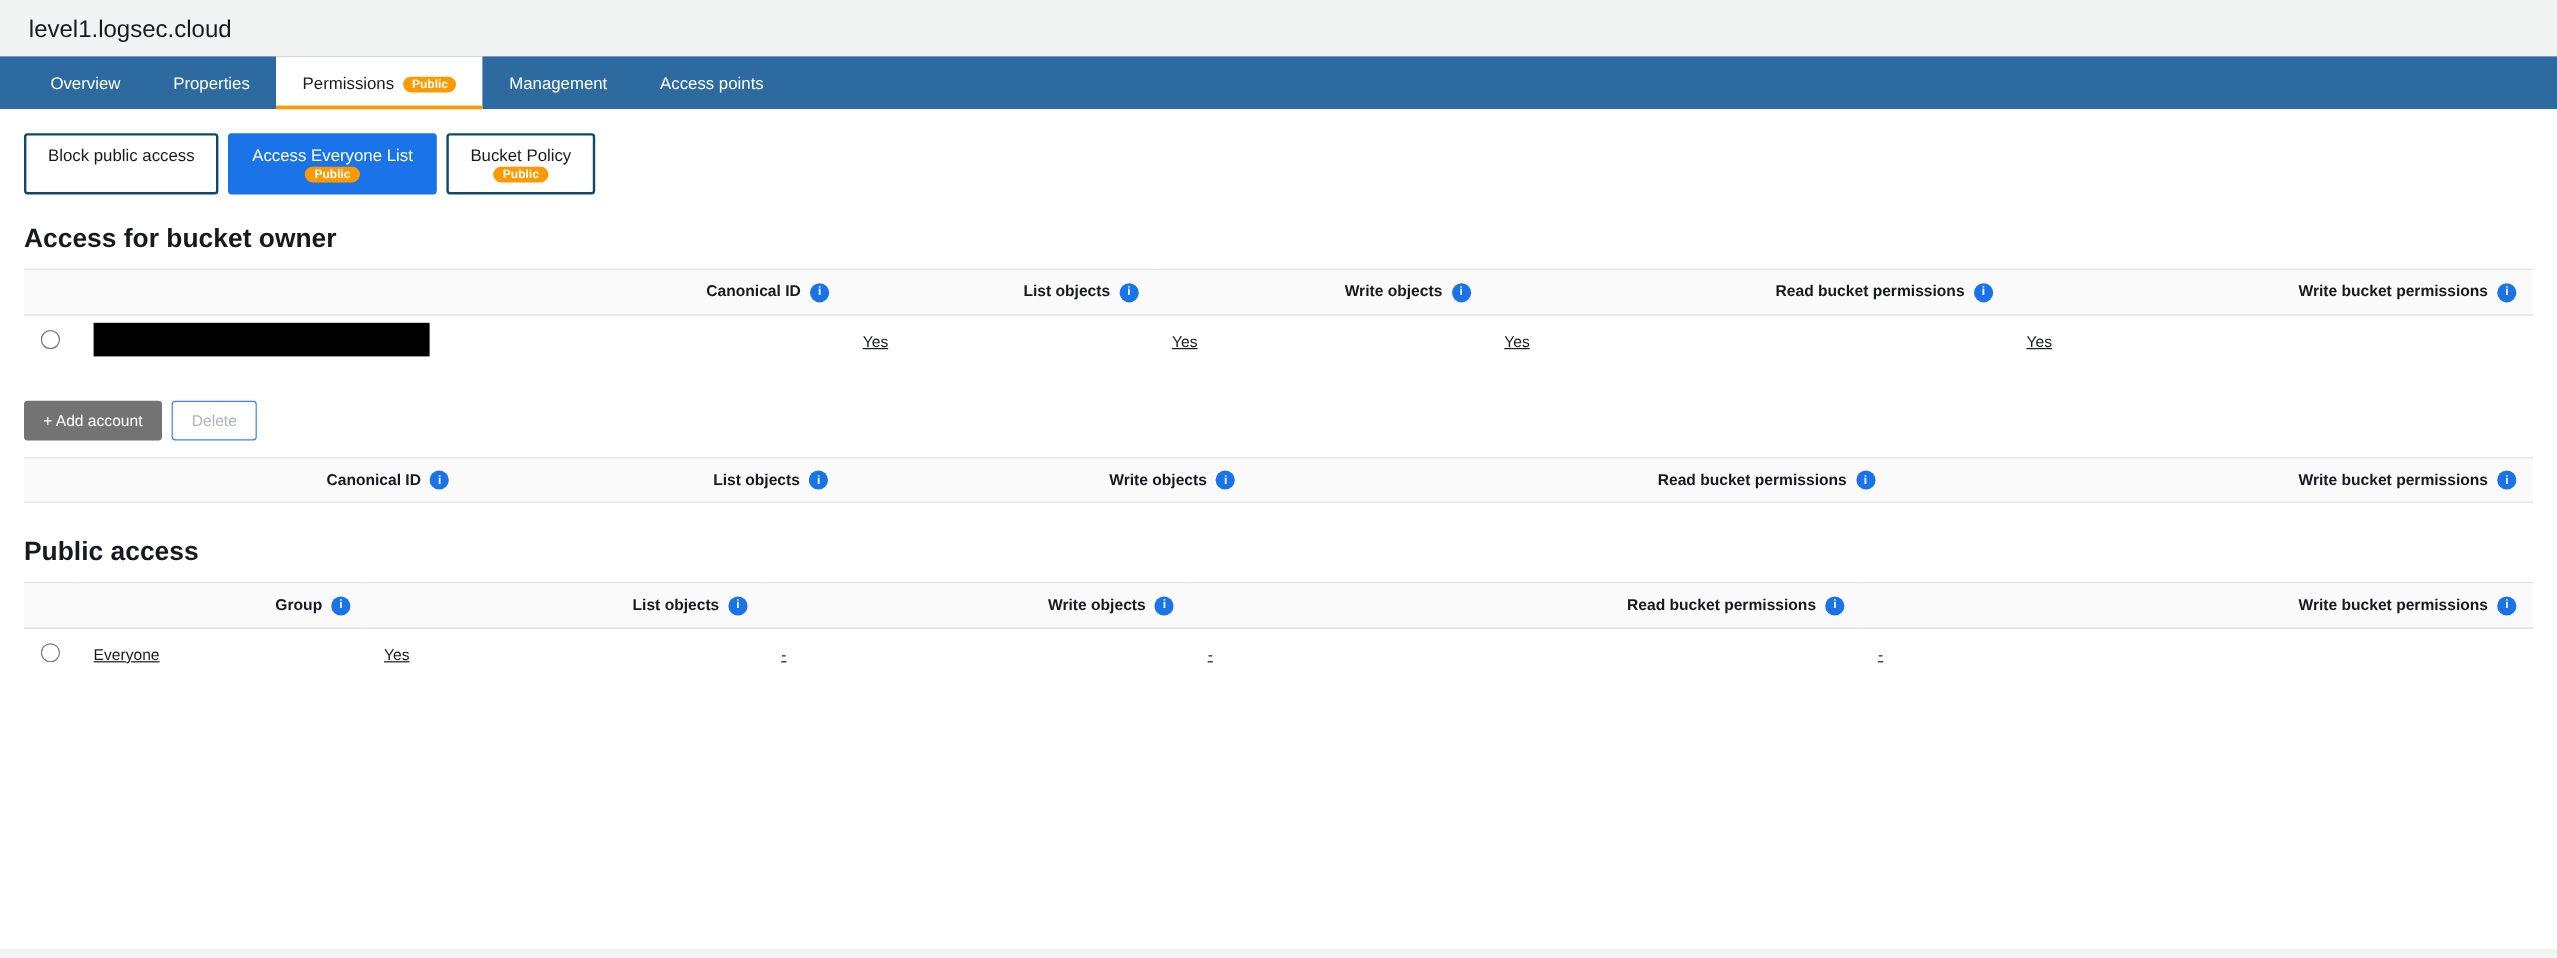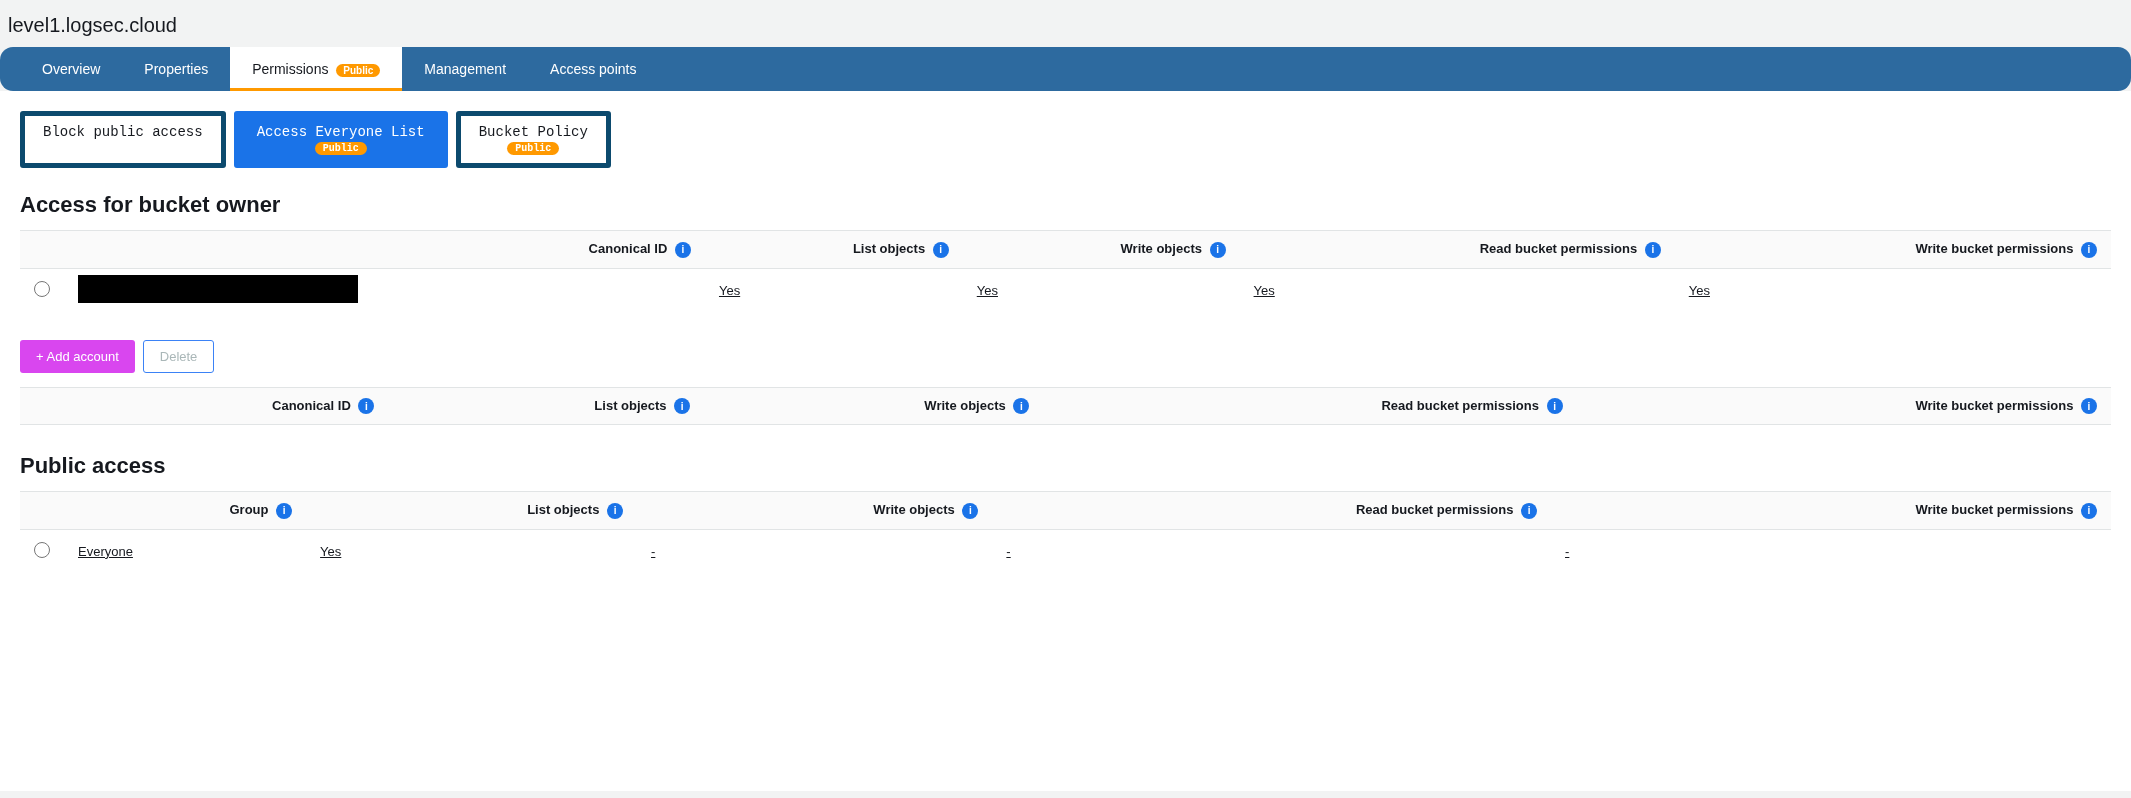--- a/index.html
+++ b/index.html
@@ -7,31 +7,30 @@
       font-family: -apple-system, BlinkMacSystemFont, 'Segoe UI', Arial, sans-serif;
       font-size: 14px;
       background: #f2f3f3;
       color: #16191f;
       min-width: 1200px;
     }
 
     .page-title {
       font-size: 20px;
       font-weight: 400;
-      padding: 14px 20px 10px 8px;
+      padding: 14px 20px 10px 24px;
       color: #16191f;
       background: #f2f3f3;
     }
 
     
     .tabs-bar {
       display: flex;
       background: #2d6a9f;
       padding: 0 20px;
-      border-radius: 13px;
     }
     .tab-item {
       padding: 14px 22px;
       color: #fff;
       cursor: pointer;
       font-size: 14px;
       border: none;
       background: transparent;
       position: relative;
       white-space: nowrap;
@@ -68,31 +67,30 @@
     }
 
     
     .sub-tabs {
       display: flex;
       gap: 8px;
       margin-bottom: 24px;
     }
     .sub-tab-btn {
       padding: 8px 18px;
-      border: 5px solid #0c4a6e;
+      border: 2px solid #0c4a6e;
       border-radius: 3px;
       background: #fff;
       cursor: pointer;
       font-size: 14px;
       color: #16191f;
       display: flex;
       flex-direction: column;
       align-items: center;
       gap: 2px;
-      font-family: Liberation Mono, monospace;
     }
     .sub-tab-btn.active {
       background: #1a73e8;
       border-color: #1a73e8;
       color: #fff;
     }
     .sub-tab-btn .sub-badge {
       display: inline-block;
       background: #f90;
       color: #fff;
@@ -171,21 +169,21 @@
       cursor: pointer;
     }
 
     
     .action-buttons {
       display: flex;
       gap: 8px;
       margin-bottom: 14px;
     }
     .btn-primary {
-      background: #d946ef;
+      background: #737373;
       color: #fff;
       border: none;
       padding: 8px 16px;
       border-radius: 3px;
       cursor: pointer;
       font-size: 13px;
       font-weight: 500;
     }
     .btn-secondary {
       background: #fff;

